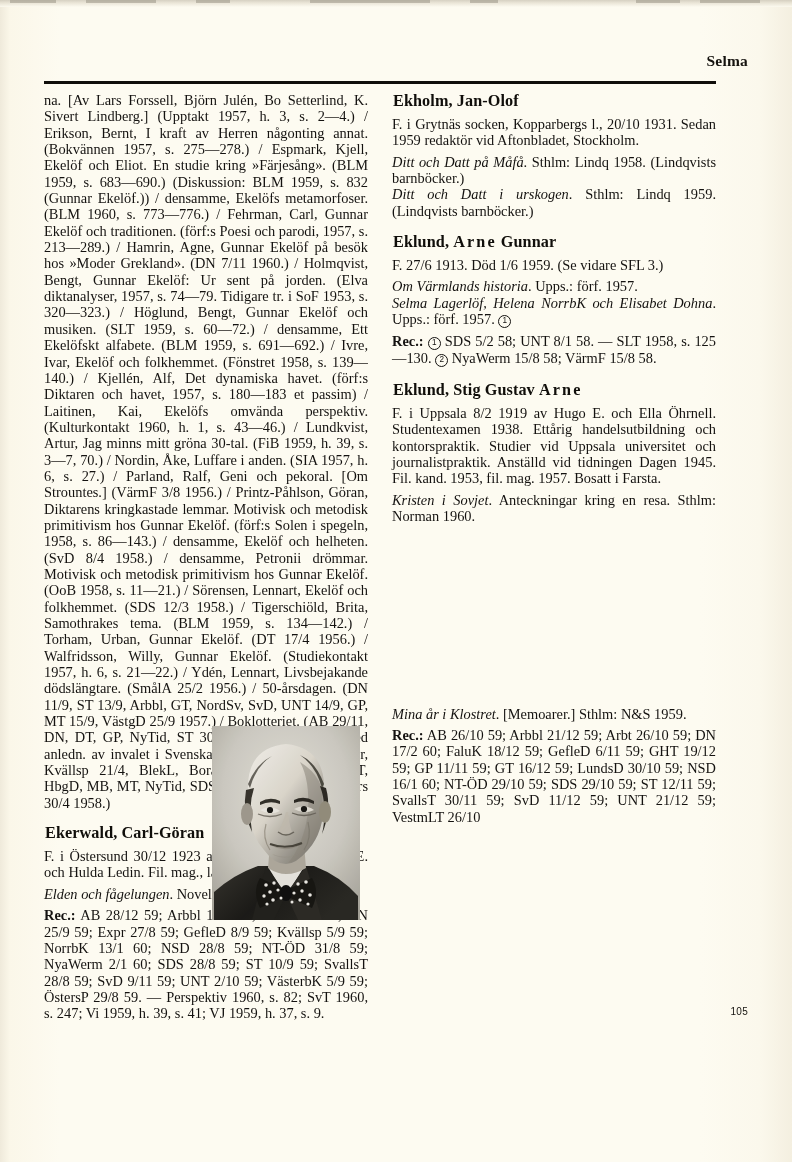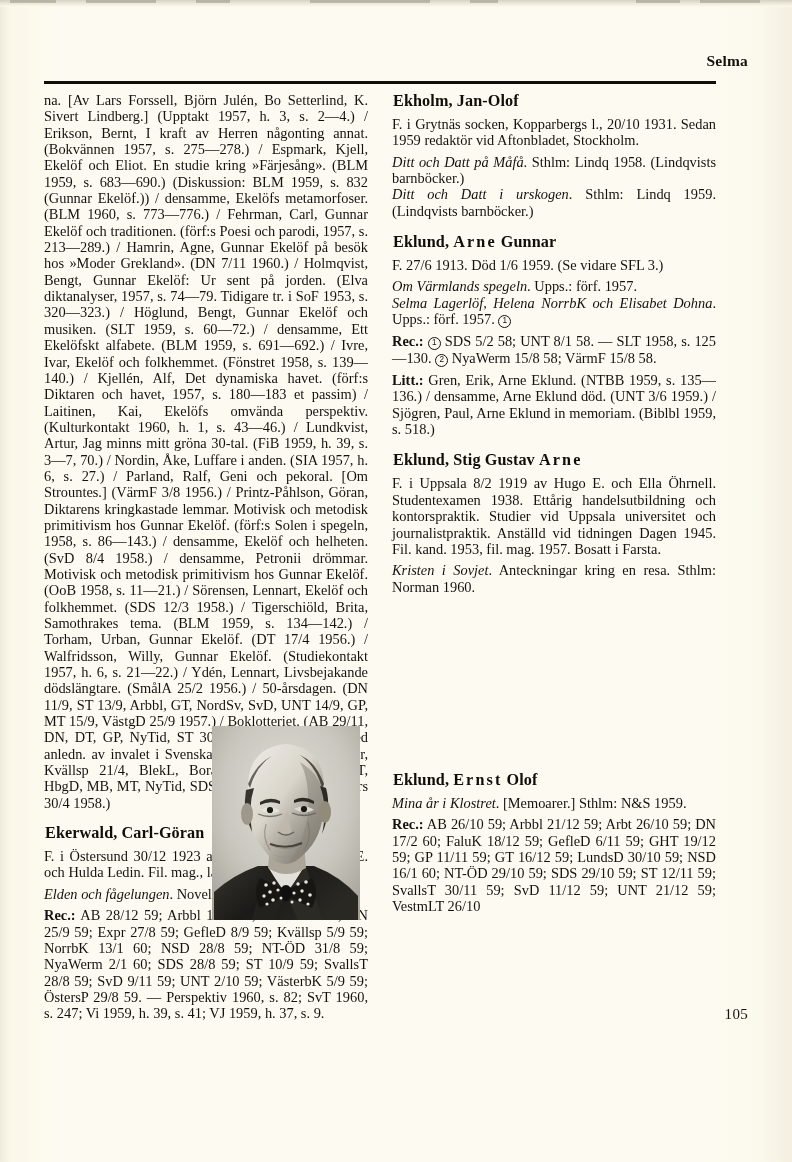--- a/index.html
+++ b/index.html
@@ -98,22 +98,22 @@
     position:absolute;
     left:168px; top:634px;
     width:148px; height:194px;
     background:#d9d6cd;
     overflow:hidden;
   }
   .portrait svg{display:block;}
 
   .pageno{
     position:absolute; right:0; top:962px;
-    font-size:15px; color:#15130f;
-    font-family:Liberation Serif, serif;
+    font-size:10px; color:#15130f;
+    font-family:Liberation Sans, sans-serif;
     letter-spacing:.3px;
     text-align:center;
   }
 </style>
 </head>
 <body>
 
 <div class="page">
 
   <div class="scan-top-edge"></div>
@@ -156,39 +156,37 @@
         <p class="body gap-sm">F. i Grytnäs socken, Kopparbergs l., 20/10 1931. Sedan 1959 redaktör vid Aftonbladet, Stockholm.</p>
 
         <p class="body gap-sm"><span class="ital">Ditt och Datt på Måfå</span><span>. Sthlm: Lindq 1958. (Lindqvists barnböcker.)</span></p>
 
         <p class="body"><span class="ital">Ditt och Datt i urskogen</span><span>. Sthlm: Lindq 1959. (Lindqvists barnböcker.)</span></p>
 
         <p class="entry-head" style="margin-top:14px;"><span>Eklund, </span><span class="sp">Arne</span><span> Gunnar</span></p>
 
         <p class="body gap-sm">F. 27/6 1913. Död 1/6 1959. (Se vidare SFL 3.)</p>
 
-        <p class="body gap-sm"><span class="ital">Om Värmlands spegeln</span><span>. Upps.: förf. 1957.</span></p>
+        <p class="body gap-sm"><span class="ital">Om Värmlands historia</span><span>. Upps.: förf. 1957.</span></p>
 
         <p class="body"><span class="ital">Selma Lagerlöf, Helena NorrbK och Elisabet Dohna</span><span>. Upps.: förf. 1957. </span><span class="circ">1</span></p>
 
 
         <p class="body gap-sm"><span class="bld">Rec.:</span>&nbsp;<span class="circ">1</span><span> SDS 5/2 58; UNT 8/1 58. — SLT 1958, s. 125—130. </span><span class="circ">2</span><span> NyaWerm 15/8 58; VärmF 15/8 58.</span></p>
 
-        <p class="body gap-sm"><span class="bld">Litt.:</span><span> Gren, Erik, Arne Eklund. (NTBB 1959, s. 135—136.) / densamme, Arne Eklund död. (UNT 3/6 1959.) / Sjögren, Paul, Arne Eklund in memoriam. (Biblbl 1959, s. 518.)</span></p>
 
         <p class="entry-head" style="margin-top:14px;"><span>Eklund, Stig Gustav </span><span class="sp">Arne</span></p>
 
         <p class="body gap-sm">F. i Uppsala 8/2 1919 av Hugo E. och Ella Öhrnell. Studentexamen 1938. Ettårig handelsutbildning och kontorspraktik. Studier vid Uppsala universitet och journalistpraktik. Anställd vid tidningen Dagen 1945. Fil. kand. 1953, fil. mag. 1957. Bosatt i Farsta.</p>
 
         <p class="body gap-sm"><span class="ital">Kristen i Sovjet</span><span>. Anteckningar kring en resa. Sthlm: Norman 1960.</span></p>
 
 
         <div style="height:176px;"></div>
 
-        <p class="entry-head" style="margin-top:0;"><span>Eklund, </span><span class="sp">Ernst</span><span> Olof</span></p>
 
 
         <p class="body gap-sm"><span class="ital">Mina år i Klostret</span><span>. [Memoarer.] Sthlm: N&amp;S 1959.</span></p>
 
         <p class="body gap-sm"><span class="bld">Rec.:</span><span> AB 26/10 59; Arbbl 21/12 59; Arbt 26/10 59; DN 17/2 60; FaluK 18/12 59; GefleD 6/11 59; GHT 19/12 59; GP 11/11 59; GT 16/12 59; LundsD 30/10 59; NSD 16/1 60; NT-ÖD 29/10 59; SDS 29/10 59; ST 12/11 59; SvallsT 30/11 59; SvD 11/12 59; UNT 21/12 59; VestmLT 26/10</span></p>
 
       </div>
 
       <div class="portrait">
         <svg width="148" height="194" viewBox="0 0 148 194" xmlns="http://www.w3.org/2000/svg">

